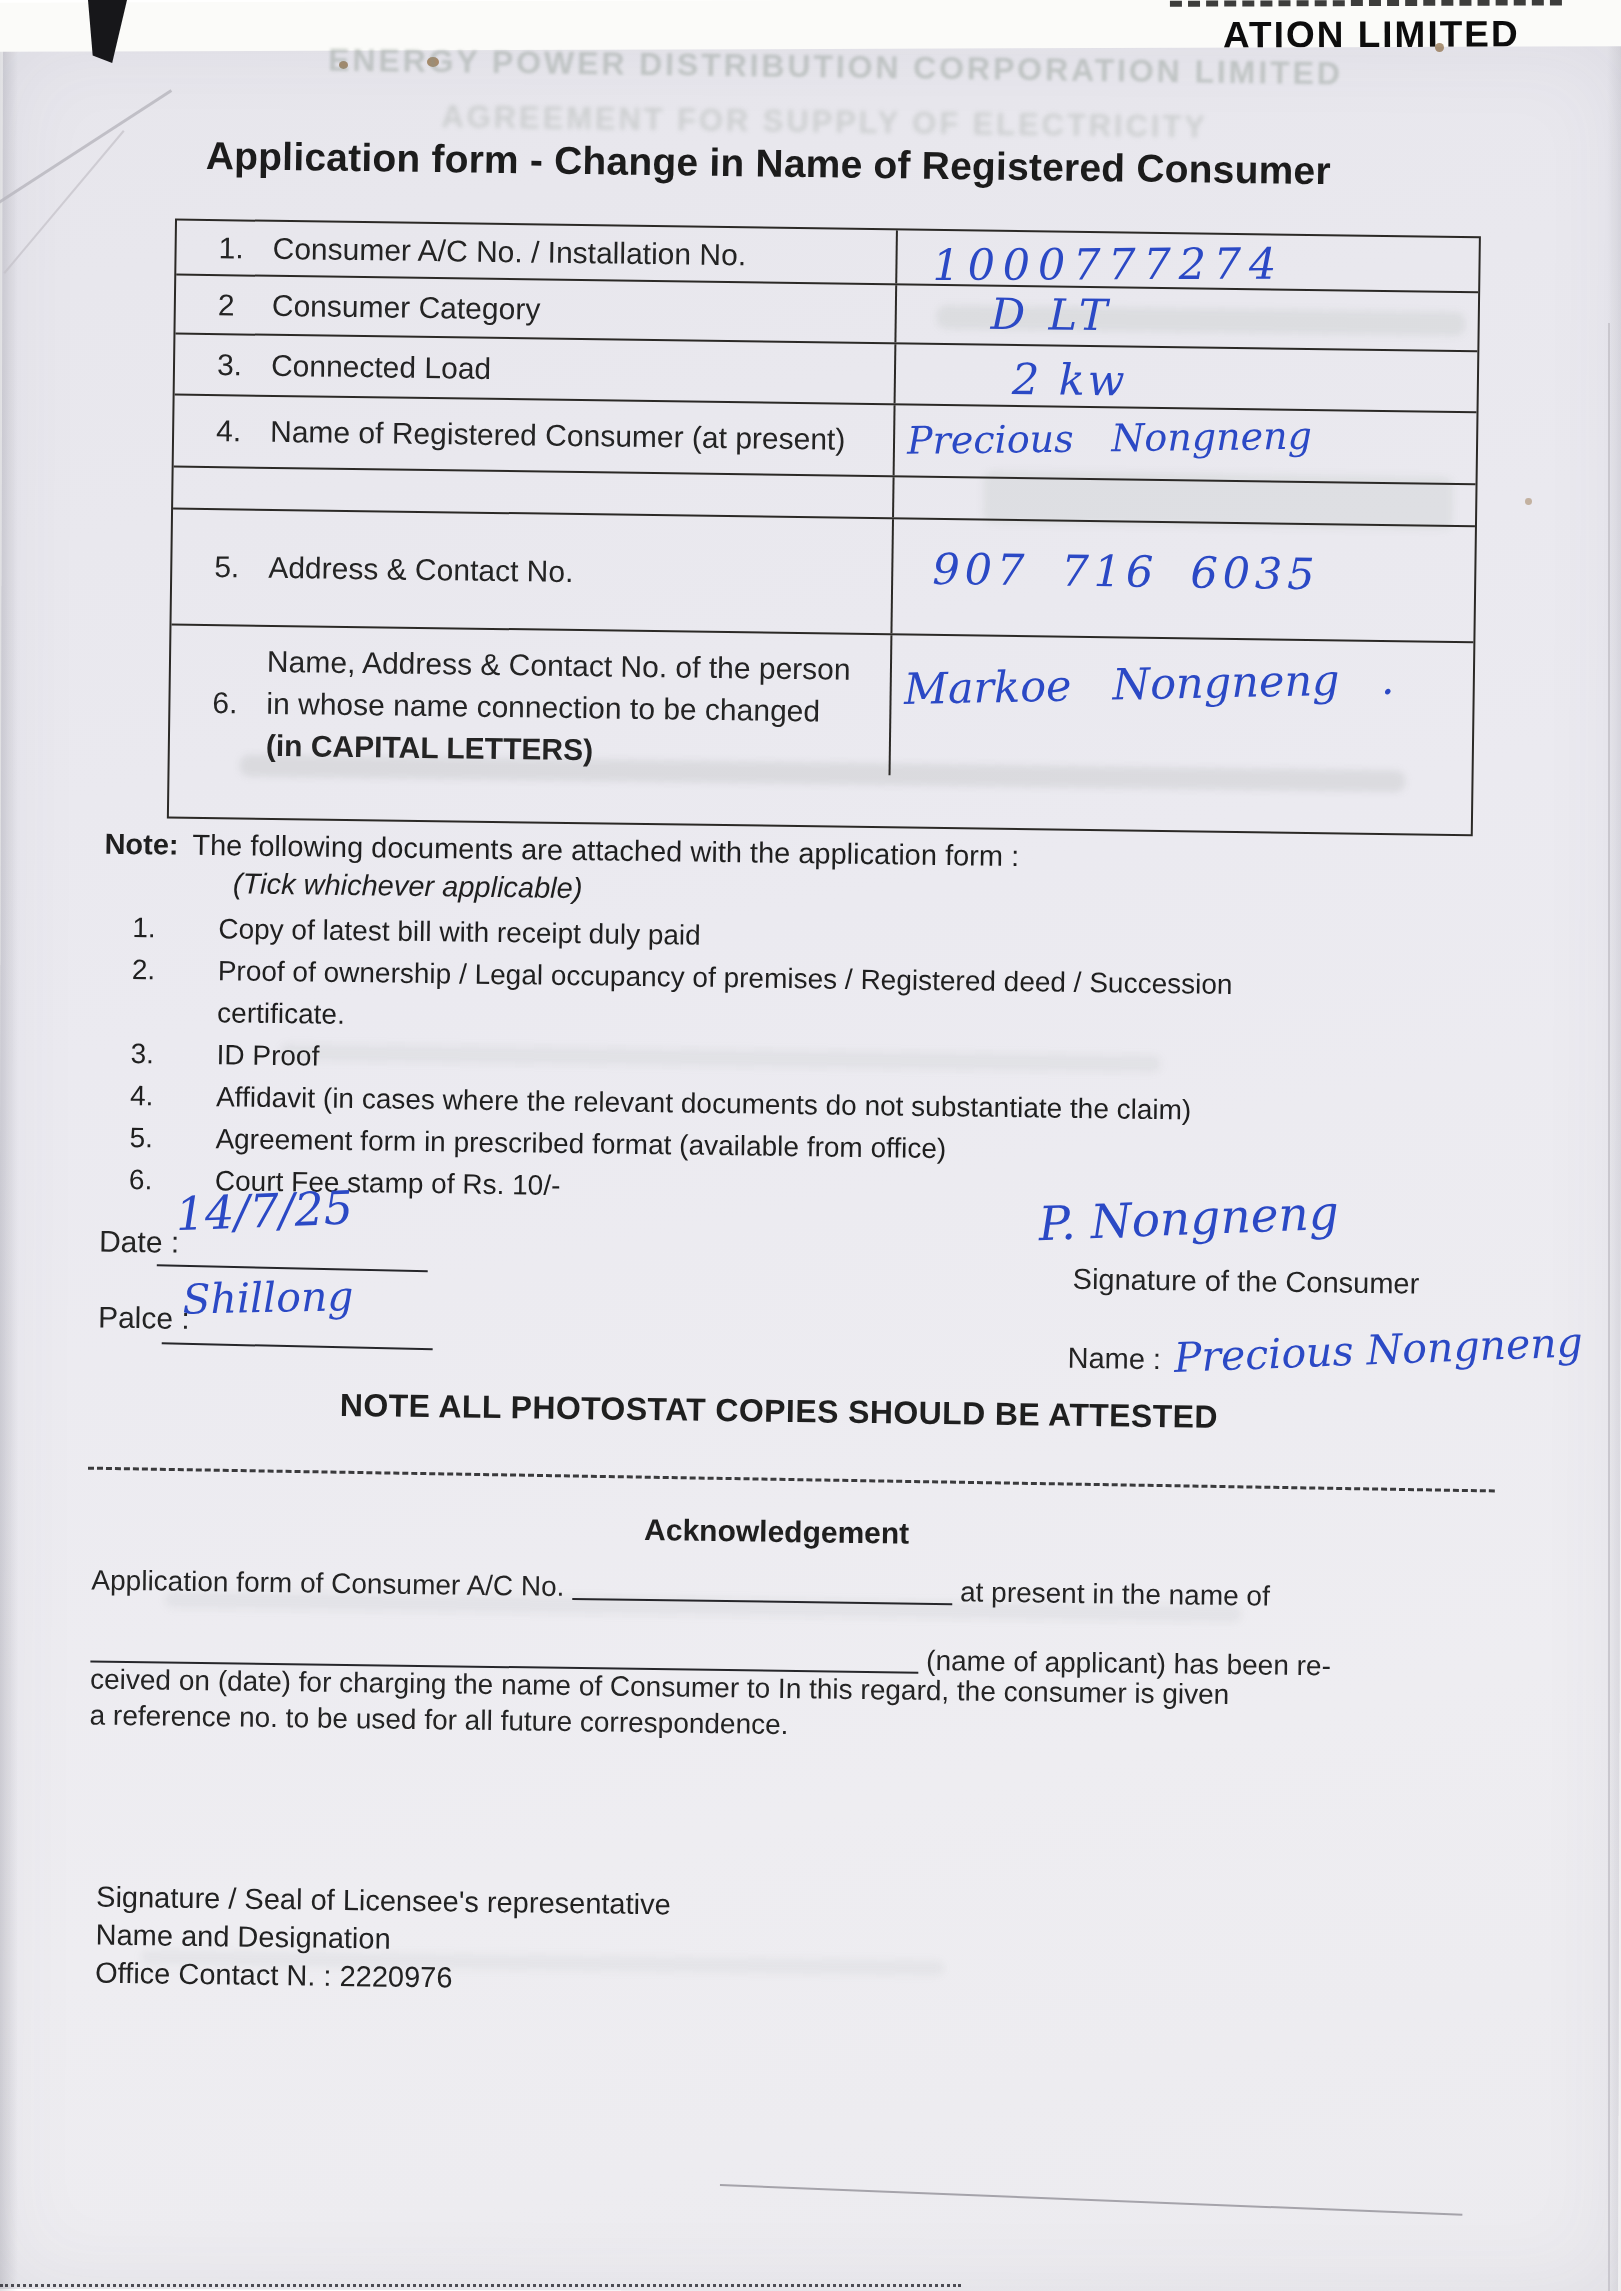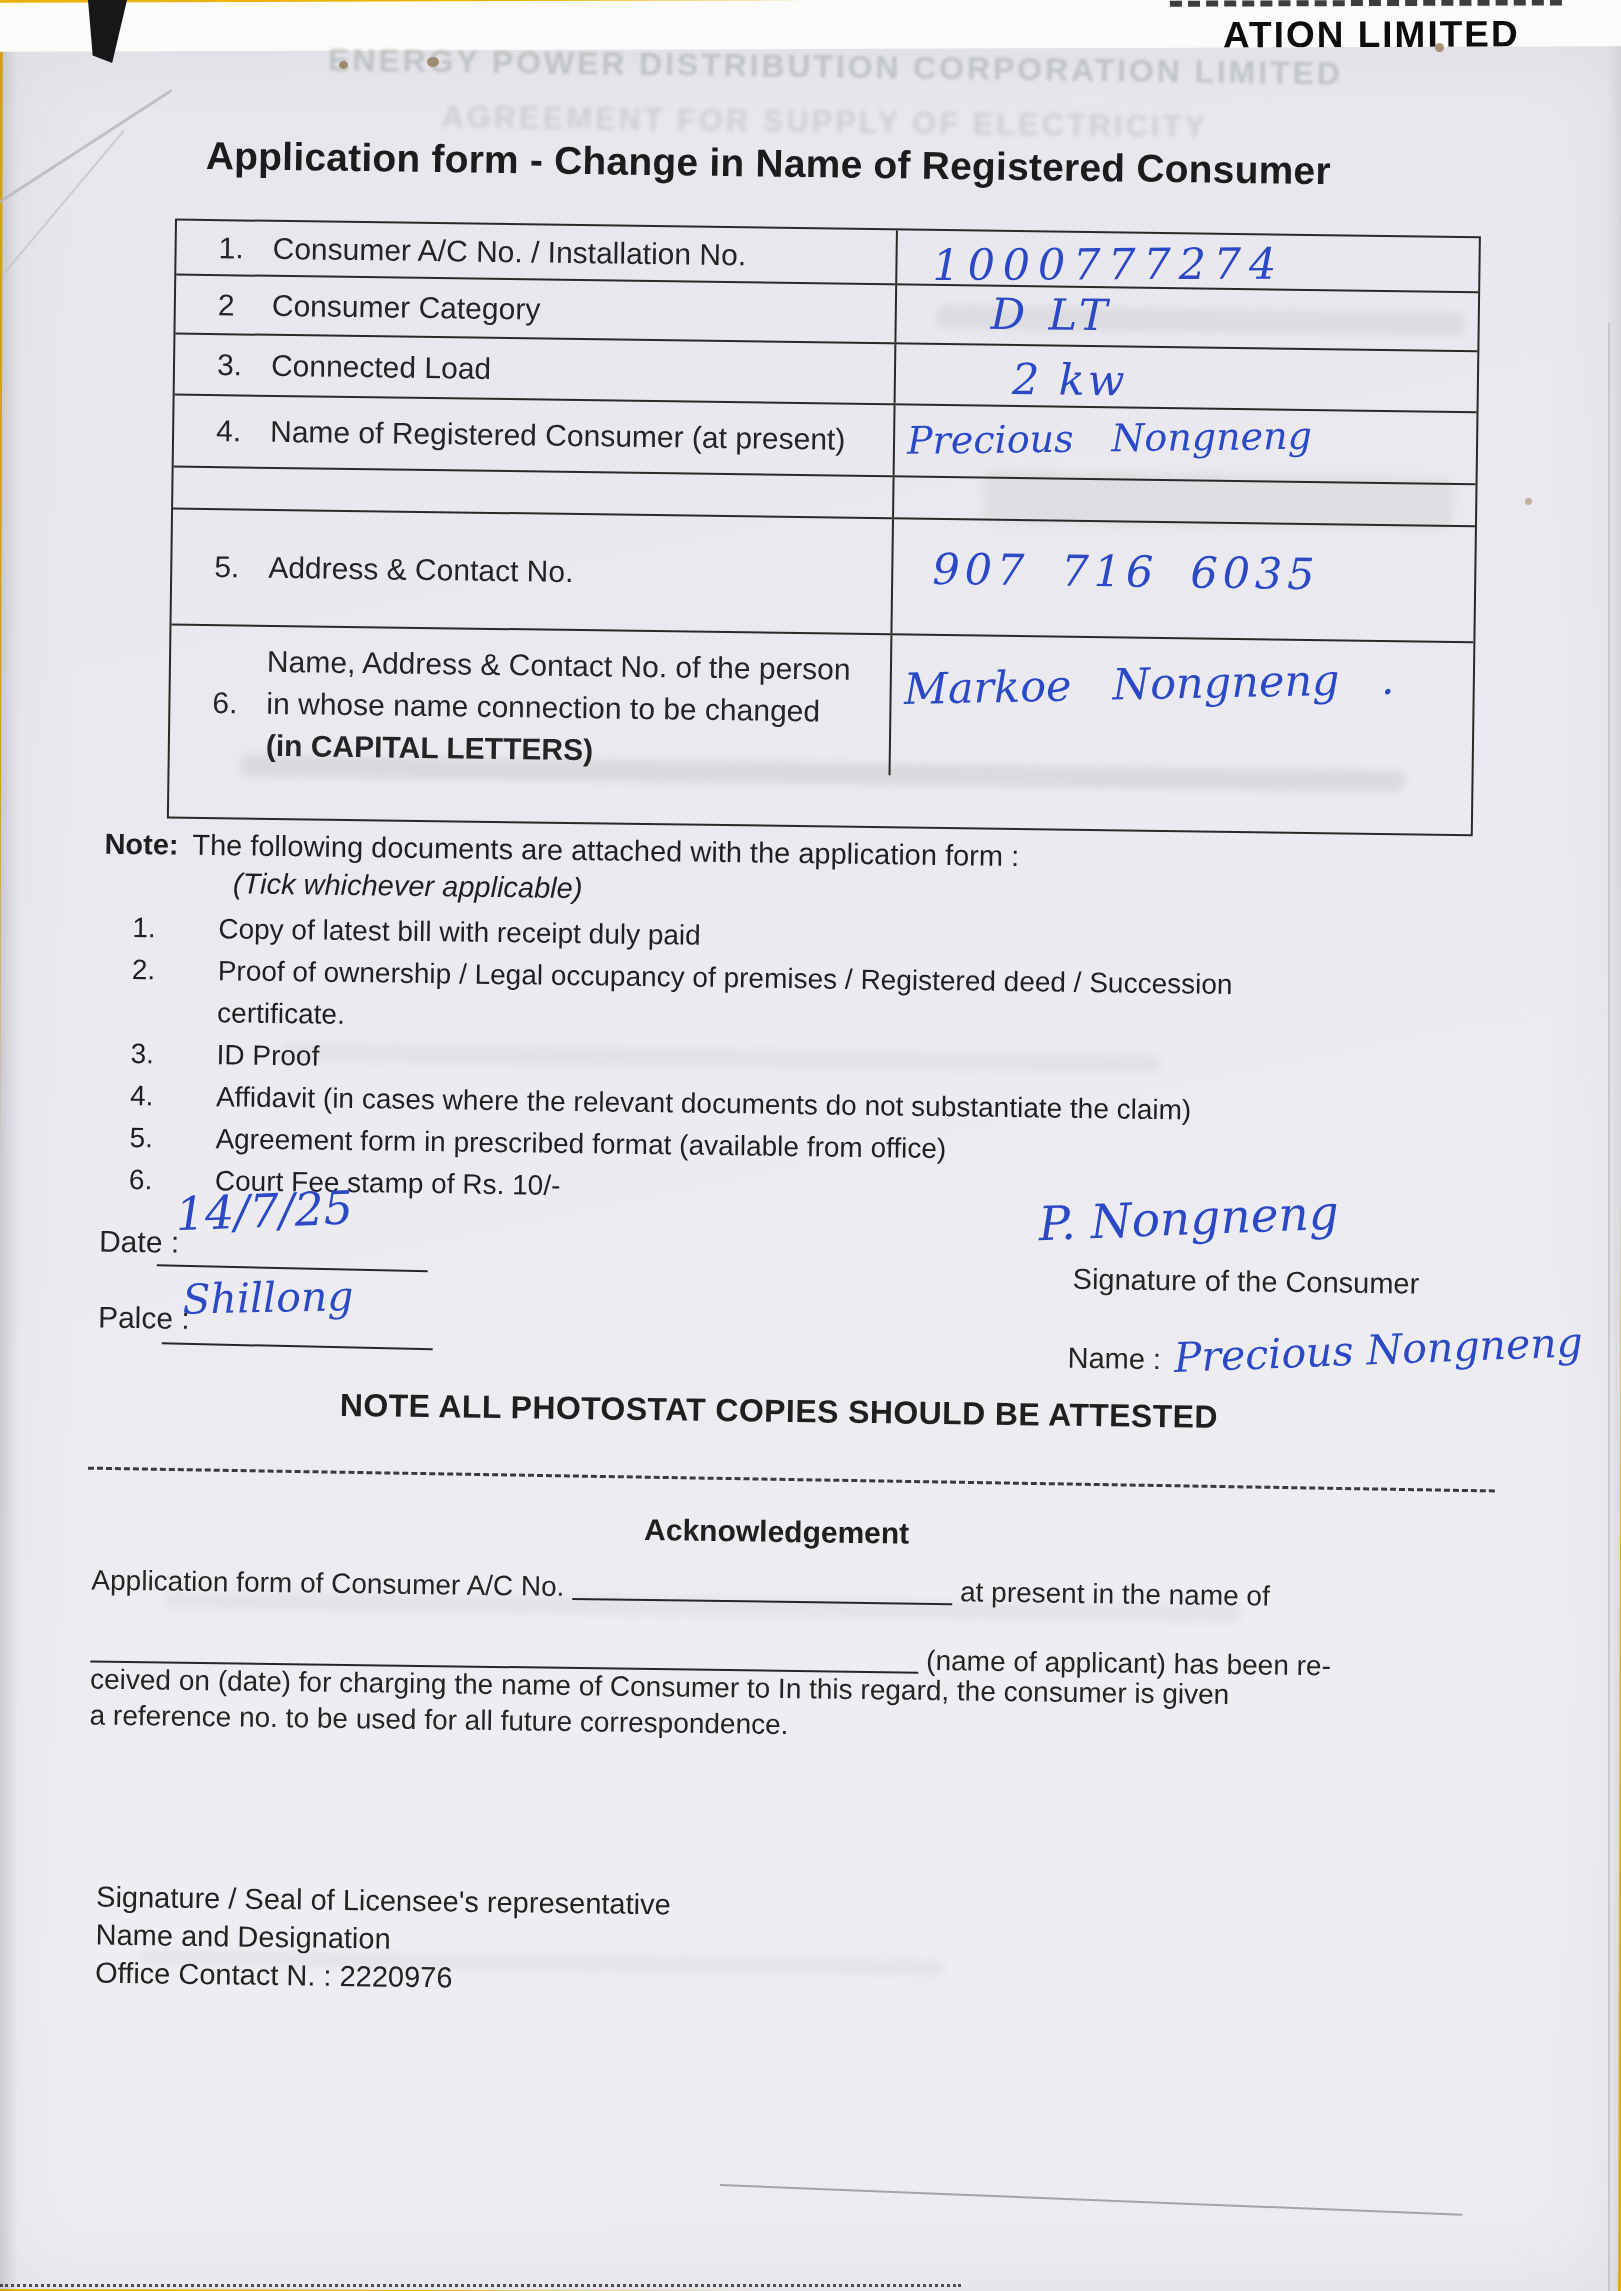--- a/index.html
+++ b/index.html
@@ -1,18 +1,18 @@
 <!DOCTYPE html>
 <html><head>
 <meta charset="utf-8">
 <style>
   html,body { margin:0; padding:0; background:#9a9aa0; }
   .stage {
     position:relative; width:1621px; height:2292px; overflow:hidden;
-    background:#eab308; font-family:"Liberation Sans", sans-serif; color:#1f1f1f;
+    background:#ffffff; font-family:"Liberation Sans", sans-serif; color:#1f1f1f;
   }
   
   .paper {
     position:absolute; left:0; top:43px; width:1621px; height:2248px;
     background:linear-gradient(168deg,#e7e6ec 0%,#ebeaf0 40%,#eeedf1 75%,#ecebef 100%);
     box-shadow:inset 0 0 88px rgba(70,70,100,0.07);
     transform:rotate(0.15deg);
   }
   .left-edge-shade { position:absolute; left:0; top:43px; width:17.6px; height:2248px;
     background:linear-gradient(90deg,rgba(80,80,95,.18),rgba(80,80,95,0)); }

